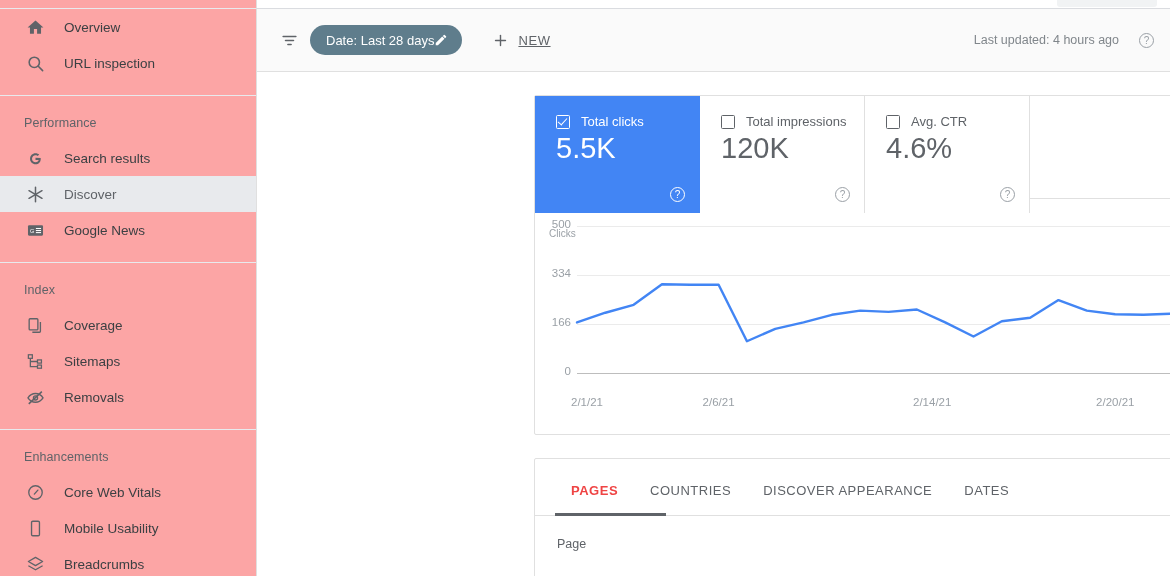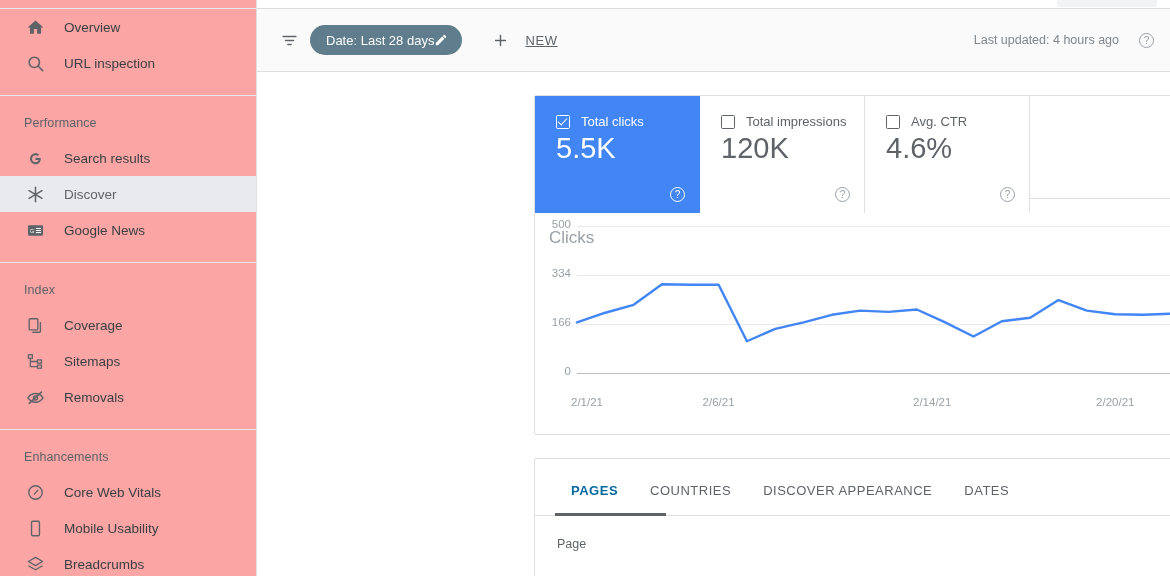--- a/index.html
+++ b/index.html
@@ -63,21 +63,21 @@
     cursor: pointer; color: #5f6368; margin-right: 6px;
   }
   .date-chip {
     display: inline-flex; align-items: center; gap: 0;
     background: #5f7d8c; color: #ffffff;
     height: 30px; border-radius: 15px; padding: 0 14px 0 16px;
     font-size: 13px; cursor: pointer; white-space: nowrap;
   }
   .date-chip .pencil { display: inline-flex; align-items: center; }
   .new-btn {
-    display: inline-flex; align-items: center; gap: 16px;
+    display: inline-flex; align-items: center; gap: 9px;
     margin-left: 22px; color: #5f6368; font-size: 13px;
     letter-spacing: .6px; cursor: pointer; padding: 6px 8px; text-decoration: underline;
   }
   .spacer { flex: 1 1 auto; }
   .last-upd {
     display: inline-flex; align-items: center; gap: 20px;
     color: #80868b; font-size: 12.5px; white-space: nowrap;
   }
   .help-circ {
     width: 15px; height: 15px; border: 1.3px solid #9aa0a6; border-radius: 50%;
@@ -111,38 +111,38 @@
   .metric .m-label { font-size: 13px; color: #5f6368; white-space: nowrap; }
   .metric.sel .m-label { color: #ffffff; }
   .metric .m-value { font-size: 29px; color: #5f6368; margin-top: 3px; font-weight: 400; }
   .metric.sel .m-value { color: #ffffff; }
   .metric .m-help { position: absolute; right: 14px; bottom: 11px; }
   .metric.sel .m-help { border-color: #ffffff; color: #ffffff; }
   .metric-blank { flex: 1 1 auto; background: #ffffff; }
 
   
   #plot { position: relative; height: 236px; }
-  .y-title { position: absolute; left: 14px; top: 29px; font-size: 17px; color: #9aa0a6; }
+  .y-title { position: absolute; left: 14px; top: 29px; font-size: 10px; color: #9aa0a6; }
   .y-tick { position: absolute; left: 0; width: 36px; text-align: right; font-size: 11.5px; color: #9aa0a6; }
   .grid-line { position: absolute; left: 42px; right: 36px; height: 1px; background: #ebebeb; }
   .grid-line.axis { background: #bdbdbd; }
   .x-tick { position: absolute; font-size: 11.5px; color: #9aa0a6; white-space: nowrap; }
   #spark { position: absolute; left: 0; top: 0; }
 
   
   #table-card {
     position: absolute; left: 277px; top: 458px; width: 871px; height: 130px;
     background: #ffffff; border: 1px solid #e0e0e0; border-radius: 2px;
   }
   #tabs { display: flex; align-items: flex-end; height: 57px; padding-left: 20px; position: relative; }
   .tab {
     font-size: 13px; color: #5f6368; letter-spacing: .5px;
     padding: 0 16px 18px 16px; cursor: pointer; white-space: nowrap;
   }
-  .tab.active { color: #0369a1; font-weight: bold; }
+  .tab.active { color: #ef4444; font-weight: bold; }
   .tab-underline { position: absolute; left: 20px; bottom: 0; width: 111px; height: 3px; background: #5f6368; }
   .tabs-rule { position: absolute; left: 0; right: 0; bottom: 0; height: 1px; background: #e0e0e0; }
   #thead { display: flex; align-items: center; height: 56px; padding: 0 22px; }
   .th-page { font-size: 12.5px; color: #5f6368; }
   svg { display: block; }
 </style>
 </head>
 <body>
 
 <div id="app">

